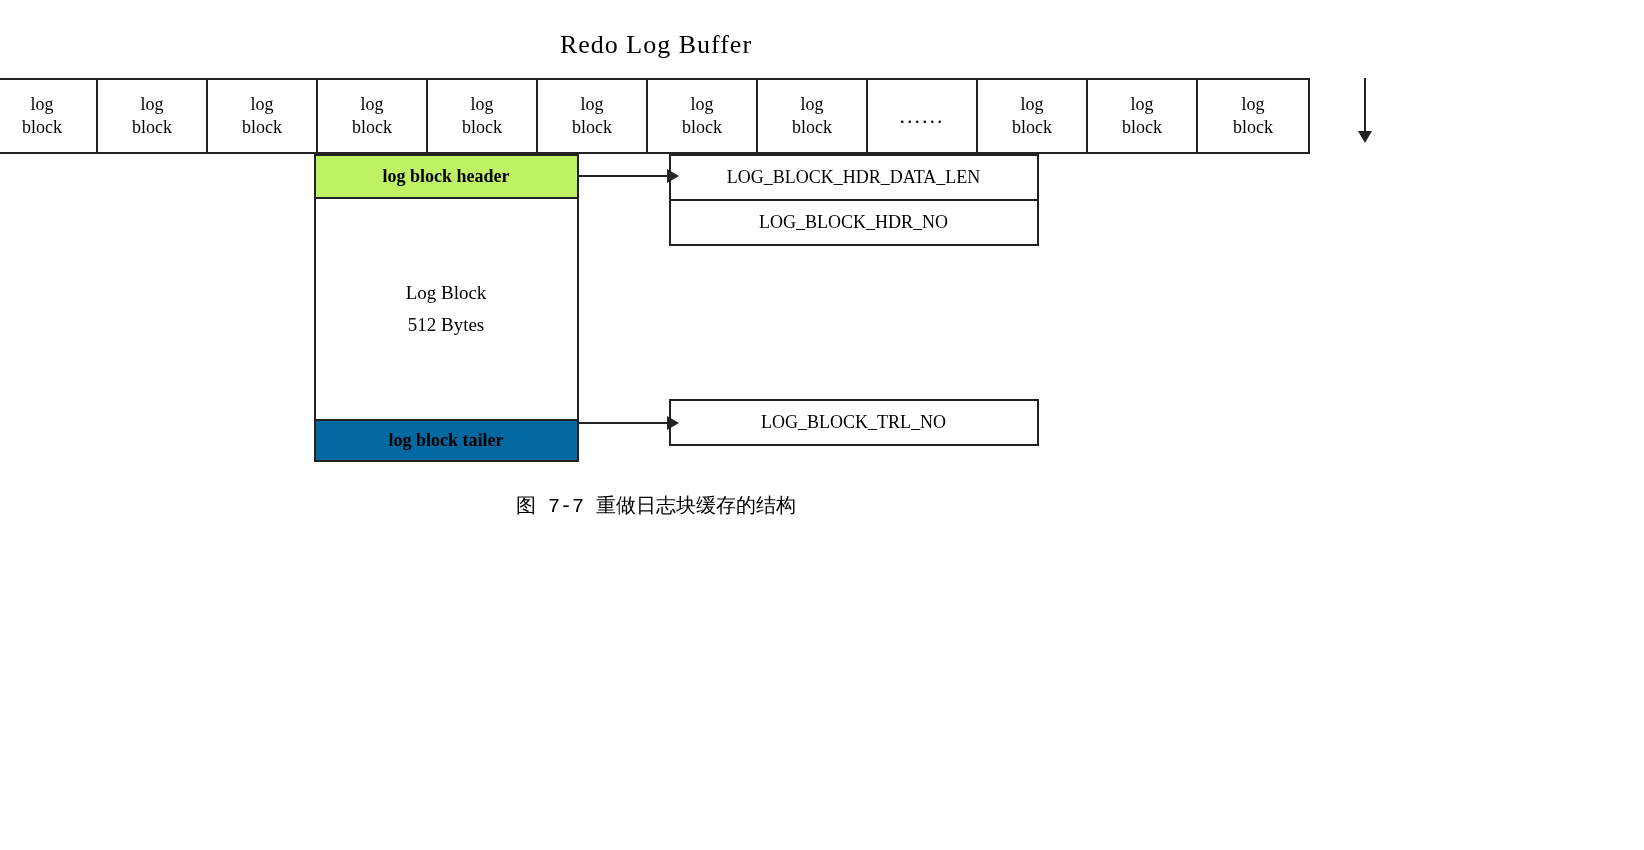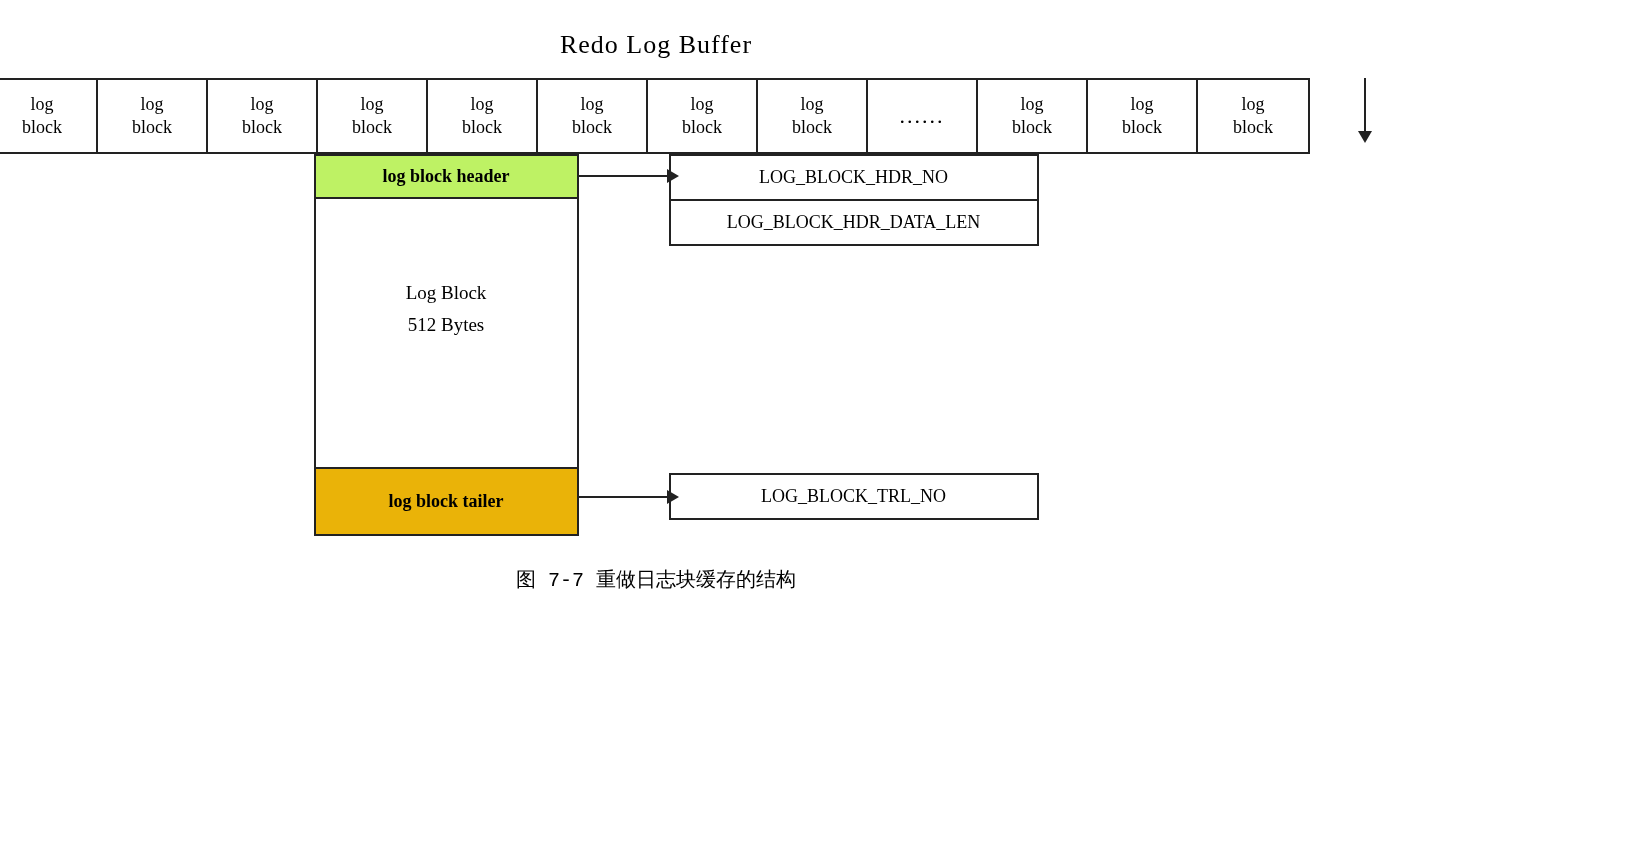--- a/index.html
+++ b/index.html
@@ -79,27 +79,26 @@
       flex-direction: column;
       align-items: center;
       justify-content: center;
       padding: 60px 10px;
       font-size: 19px;
       line-height: 1.7;
       text-align: center;
       min-height: 220px;
     }
     .block-tailer-section {
-      background: #eab308;
+      background: #0369a1;
       border-top: 2px solid #222;
-      padding: 22px 14px;
+      padding: 9px 14px;
       font-size: 18px;
       font-weight: bold;
       text-align: center;
-      margin-top: 48px;
     }
 
     
     .field-list-box {
       border: 2px solid #222;
       display: flex;
       flex-direction: column;
       min-width: 370px;
     }
     .field-item {
@@ -209,22 +208,22 @@
 
         <div class="header-arrow-row" style="align-items:flex-start; margin-top:0;">
 
           <div style="display:flex; align-items:center; height:44px; align-self:flex-start; margin-top:0;">
             <div style="width:90px; height:2px; background:#222; position:relative;">
               <div style="position:absolute; right:-10px; top:-6px; width:0; height:0; border-top:7px solid transparent; border-bottom:7px solid transparent; border-left:12px solid #222;"></div>
             </div>
           </div>
 
           <div class="field-list-box" id="header-fields">
+              <div class="field-item">LOG_BLOCK_HDR_DATA_LEN</div>
               <div class="field-item">LOG_BLOCK_HDR_NO</div>
-              <div class="field-item">LOG_BLOCK_HDR_DATA_LEN</div>
             </div>
         </div>
 
         <div class="tailer-arrow-row" style="margin-bottom:16px; align-items:center;">
           <div style="display:flex; align-items:center; height:44px;">
             <div style="width:90px; height:2px; background:#222; position:relative;">
               <div style="position:absolute; right:-10px; top:-6px; width:0; height:0; border-top:7px solid transparent; border-bottom:7px solid transparent; border-left:12px solid #222;"></div>
             </div>
           </div>
           <div class="field-list-box" id="tailer-fields">

